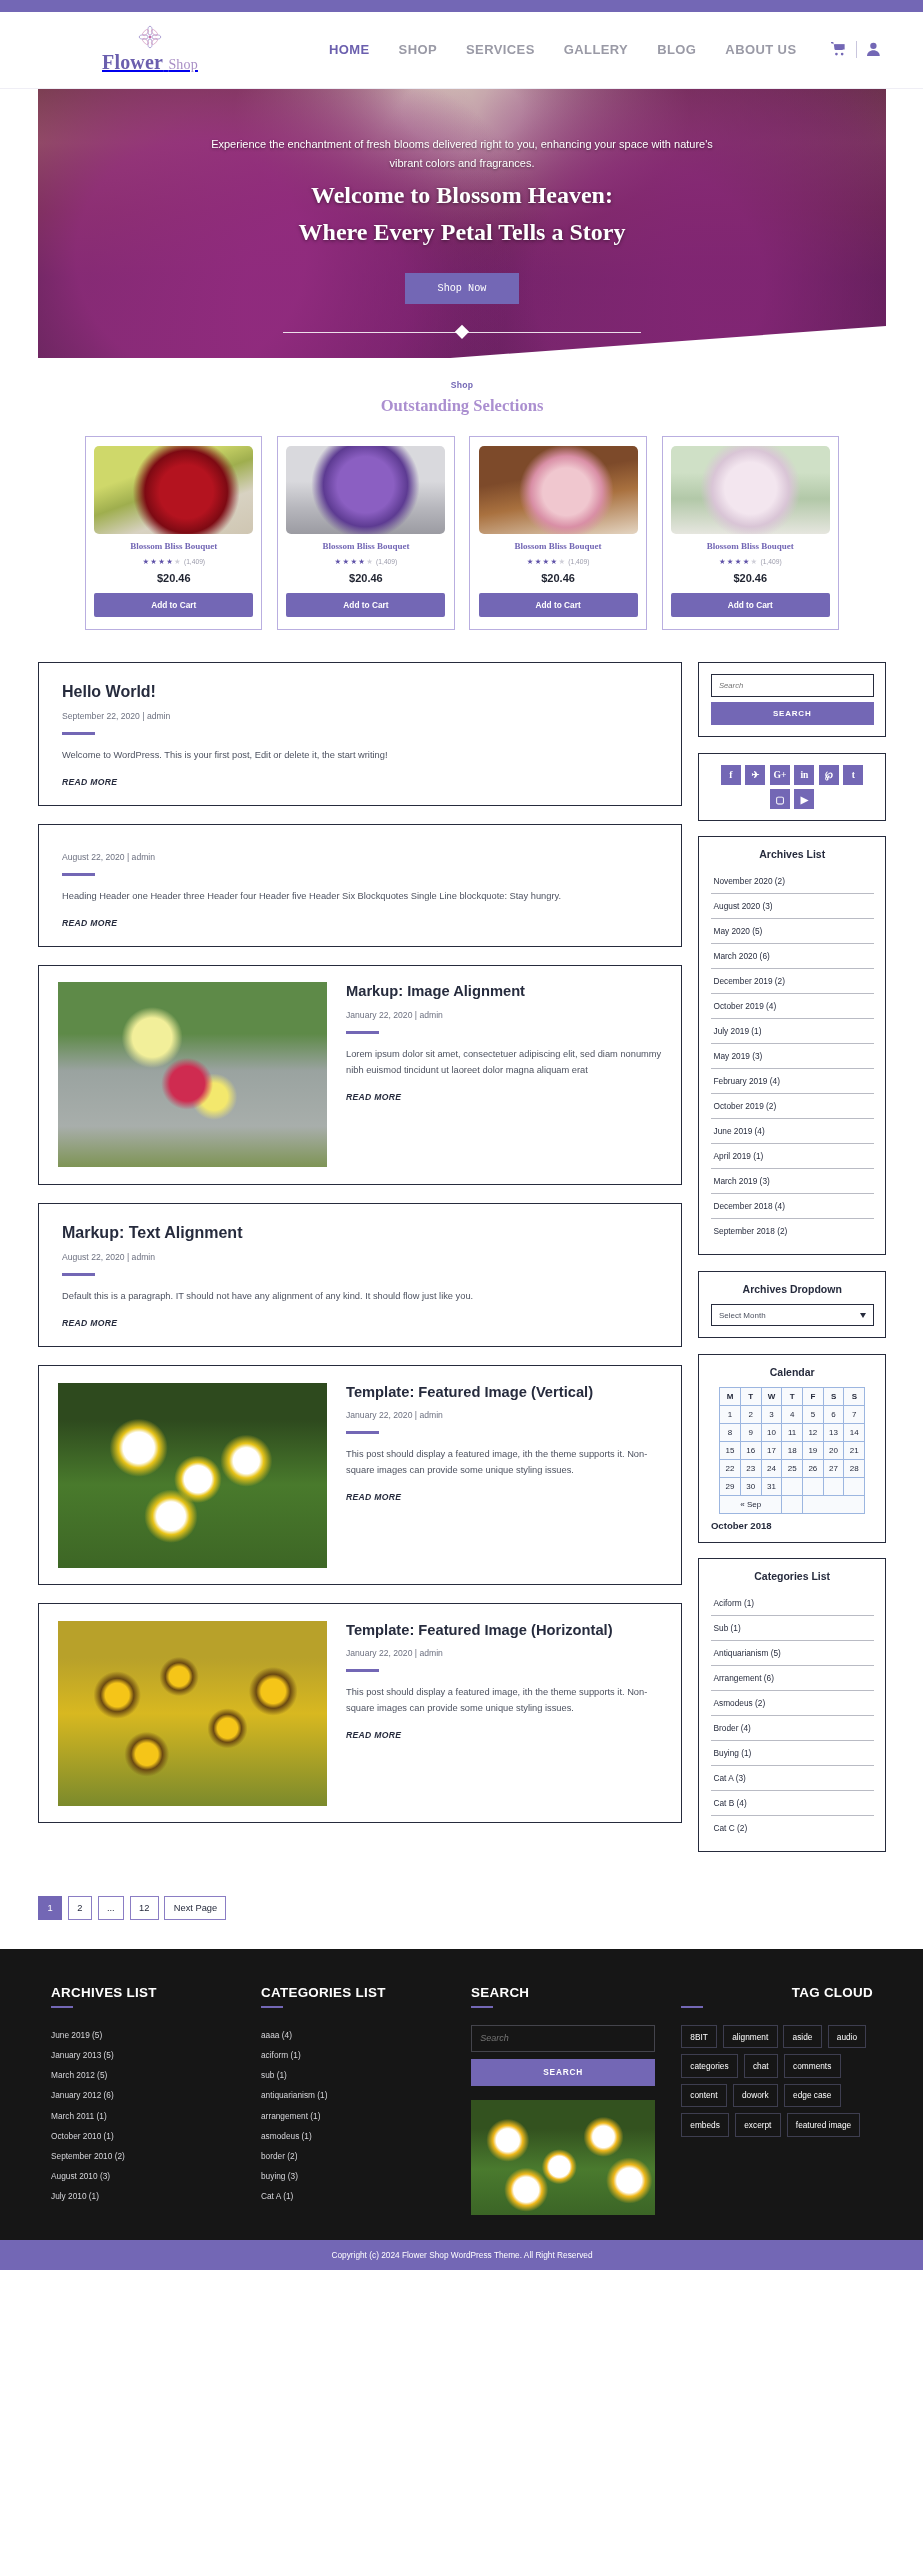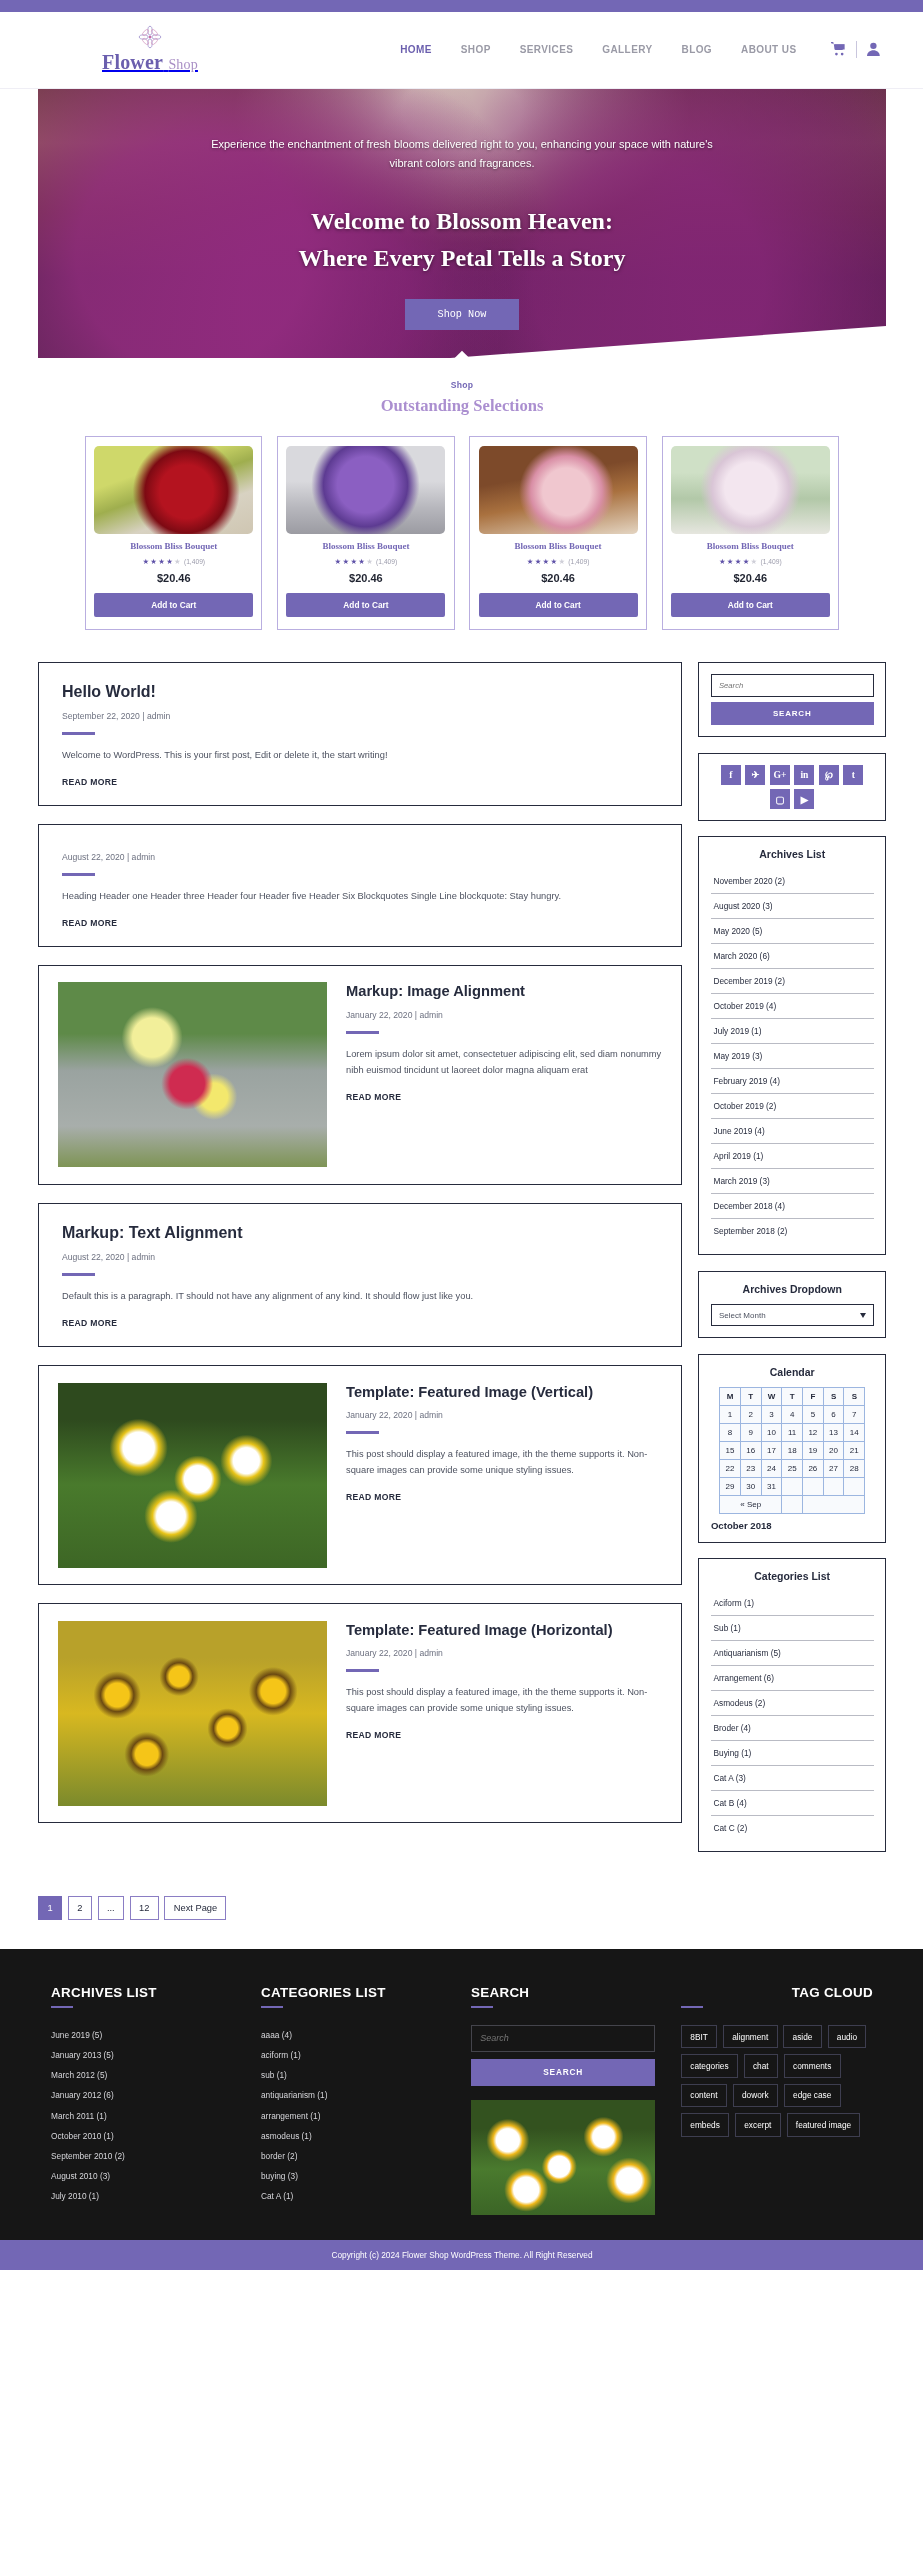--- a/index.html
+++ b/index.html
@@ -22,21 +22,21 @@
     border-bottom: 0.6px solid #efeef5;
   }
   .brand { display: flex; flex-direction: column; align-items: center; margin-left: 64px; }
   .brand-mark { width: 24px; height: 24px; position: relative; margin-bottom: 1.3px; }
   .brand-name { font-family: "Liberation Serif", serif; font-size: 20px; letter-spacing: 0.2px; }
   .brand-name .w1 { color: #6b5fae; font-weight: 700; }
   .brand-name .w2 { color: #a98fc5; font-size: 14px; }
 
   .nav { margin-left: auto; display: flex; align-items: center; gap: 29px; padding-right: 6.4px; }
   .nav a {
-    font-size: 10px; letter-spacing: 0.4px; font-weight: 600;
+    font-size: 13px; letter-spacing: 0.4px; font-weight: 600;
     color: #9a9aa6; text-decoration: none;
   }
   .nav a.active { color: #6b5fae; }
   .nav-icons { display: flex; align-items: center; gap: 10.2px; margin-left: 5.1px; }
   .nav-sep { width: 0.6px; height: 16.6px; background: #c9c6dd; }
 
   
   .hero-wrap { padding: 0 38px; }
   .hero {
     position: relative; height: 269px; overflow: hidden;
@@ -53,21 +53,21 @@
     background: #fff; transform: skewY(-4.2deg); transform-origin: bottom right;
     bottom: -45px;
   }
   .hero-inner { position: relative; z-index: 3; text-align: center; padding-top: 46px; }
   .hero-sub {
     color: #fff; font-size: 11px; line-height: 1.75; max-width: 537px; margin: 0 auto;
     text-shadow: 0 0.6px 2.6px rgba(0,0,0,.5);
   }
   .hero-title {
     font-family: "Liberation Serif", serif; color: #fff; font-weight: 700;
-    font-size: 24px; line-height: 1.55; margin-top: 30px;
+    font-size: 24px; line-height: 1.55; margin-top: 4px;
     text-shadow: 0 1.3px 3.8px rgba(0,0,0,.5);
   }
   .hero-btn {
     display: inline-block; margin-top: 22px; background: #7367b5; color: #fff;
     border: none; font-size: 10.2px; padding: 9.6px 33px; cursor: pointer;
     font-family: Liberation Mono, monospace;
   }
   .hero-divider {
     position: relative; z-index: 3; margin: 28px auto 0; width: 358px; height: 1.3px;
     background: rgba(255,255,255,.85);
@@ -145,21 +145,21 @@
       radial-gradient(circle at 80% 38%, #f5c518 0 5%, #6b4a12 7%, transparent 10%),
       radial-gradient(circle at 33% 72%, #f5c518 0 5%, #6b4a12 7%, transparent 10%),
       linear-gradient(180deg,#b8a12a 0 20%,#d8b820 50%,#7b8a2c 100%); }
   .pbody { flex: 1; }
   .ptitle { font-size: 16px; font-weight: 700; line-height: 1.3; color: #262b3d; }
   .post.media .ptitle { font-size: 14.7px; }
   .pmeta { font-size: 8.6px; color: #6d7180; margin-top: 8.3px; }
   .prule { width: 33px; height: 3.2px; background: #7367b5; margin: 11px 0 12.8px; }
   .pexc { font-size: 9.3px; line-height: 1.72; color: #4d5260; }
   .pmore {
-    display: inline-block; margin-top: 12.8px; font-size: 8.6px; 
+    display: inline-block; margin-top: 12.8px; font-size: 8.6px; font-style: italic;
     font-weight: 700; letter-spacing: 0.3px; color: #262b3d; text-decoration: none;
   }
 
   
   .widget { border: 1.3px solid #262b3d; background: #fff; padding: 11px 11.5px; margin-bottom: 15.3px; }
   .wtitle { text-align: center; font-size: 10.5px; font-weight: 700; margin-bottom: 9px; }
   .sfield {
     width: 100%; border: 1.3px solid #262b3d; padding: 5.8px 7px; font-size: 7.7px;
     font-style: italic; color: #6d7180; font-family: inherit; outline: none;
   }

